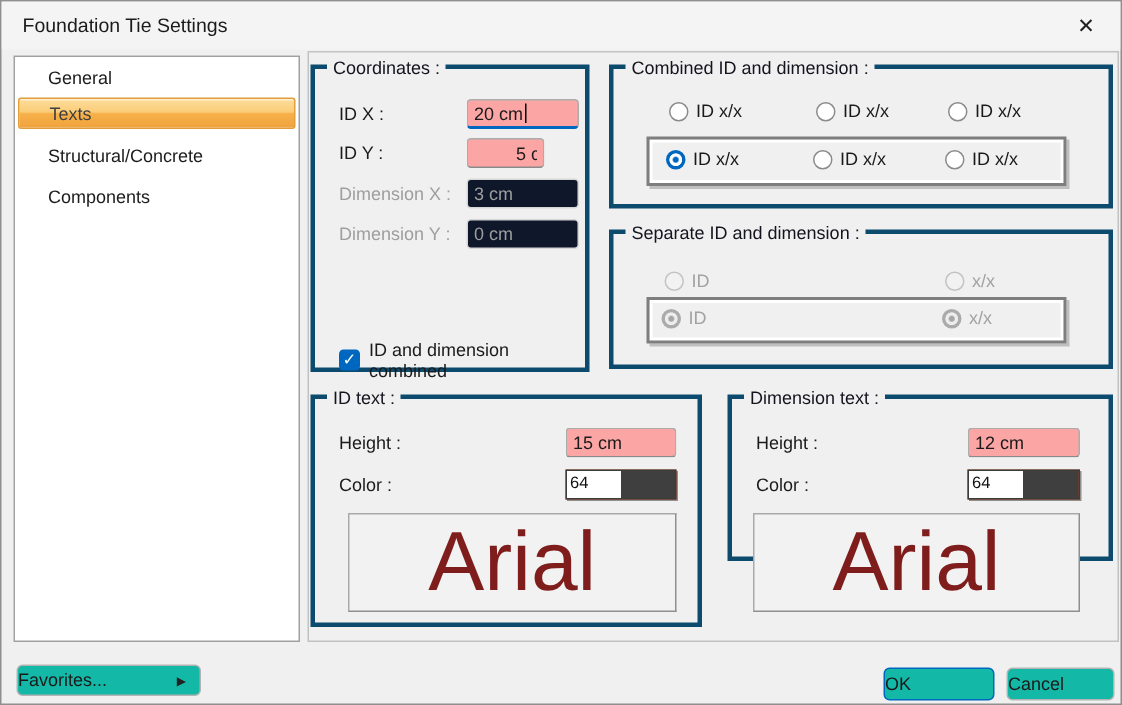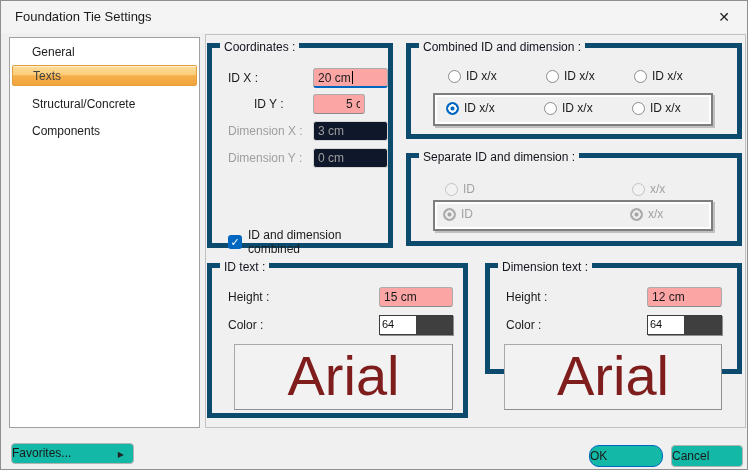--- a/index.html
+++ b/index.html
@@ -19,21 +19,21 @@
   .lbitem.sel {
     left:2px; width:185px; height:21px; line-height:21px; padding-left:20px;
     border:1px solid #e19e3a; border-radius:2px;
     background:linear-gradient(180deg,#fddd9b 0%,#fbcd79 45%,#f6b04a 52%,#f1a33c 100%);
     box-shadow:inset 0 1px 0 rgba(255,255,255,.55);
     color:#3f3f3f;
   }
   
   .panel { position:absolute; left:204px; top:33px; width:541px; height:394px; border:1px solid #c2c2c2; box-sizing:border-box; }
   
-  .group { position:absolute; border:5px solid #0c4a6e; box-sizing:border-box; }
+  .group { position:absolute; border:3px solid #0c4a6e; box-sizing:border-box; }
   .group-label { position:absolute; top:-8px; left:8px; background:#f0f0f0; padding:0 4px; color:#14141e; font-size:12px; line-height:15px; white-space:nowrap; }
   .flabel { position:absolute; white-space:nowrap; color:#1a1a1a; }
   .flabel.dis { color:#9e9e9e; }
   
   .tb { position:absolute; height:20px; box-sizing:border-box; background:#fca5a5; border:1px solid #acacac; border-bottom-color:#8a8a8a; border-radius:3px; font-family:"Liberation Sans","DejaVu Sans",sans-serif; font-size:12px; color:#1a1a1a; padding:0 4px; }
   .tb.dis { background:#0f172a; border-color:#d6d6d6; color:#9e9e9e; }
   .tb.focus { border-bottom:2px solid #0067c0; }
   .tbdiv { display:flex; align-items:center; }
   .caret { display:inline-block; width:1px; height:13px; background:#000; margin-left:1px; }
   
@@ -52,21 +52,21 @@
   
   .sunken { position:absolute; border:2px solid #7e7e7e; box-shadow:inset 0 0 0 2px #ffffff, 2px 2px 0 #bfbfbf; background:#f0f0f0; box-sizing:border-box; }
   
   .colorctl { position:absolute; height:20px; width:74px; border:1px solid #3c3c3c; box-shadow:1px 1px 0 #8f8f8f; box-sizing:border-box; display:flex; background:#c2410c; }
   .colorctl .num { width:36px; box-sizing:border-box; background:#fff; font-size:11px; line-height:17px; padding-left:2px; color:#111; }
   .colorctl .swatch { flex:1; }
   
   .fontbtn { position:absolute; background:#f2f2f2; border:1px solid #a9a9a9; border-right-color:#8f8f8f; border-bottom-color:#8f8f8f; box-sizing:border-box; text-align:center; font-size:56px; line-height:62px; color:#7f1d1d; cursor:default; }
   
   .btn { position:absolute; background:#14b8a6; border:1px solid #b3b3b3; border-radius:4px; box-sizing:border-box; font-size:12px; color:#1a1a1a; cursor:default; }
-  .btn.default { border-color:#0067c0;border-radius:10px; }
+  .btn.default { border-color:#0067c0; }
   .favarrow { position:absolute; right:9px; top:50%; transform:translateY(-50%); font-size:8px; color:#222; }
 </style>
 </head>
 <body>
 
 <div class="titlebar">
   <div class="title">Foundation Tie Settings</div>
   <div class="closebtn">
     <span>✕</span>
   </div>
@@ -81,21 +81,21 @@
 
 <div class="panel"></div>
 
 <div class="group" style="left:206px; top:42px; width:186px; height:205px;">
   <div class="group-label">Coordinates :</div>
   <div class="flabel" style="left:16px; top:23px;">ID X :</div>
   <div class="tb focus tbdiv" style="left:101px; top:20px; width:75px;">
     <span>20 cm</span>
       <span class="caret"></span>
   </div>
-  <div class="flabel" style="left:16px; top:49px;margin-left:26px;">ID Y :</div>
+  <div class="flabel" style="left:16px; top:49px;">ID Y :</div>
   <input class="tb" style="left: 101px; top: 46px; width: 52px; padding-left: 32px;" value="5 cm">
   <div class="flabel dis" style="left:16px; top:76px;">Dimension X :</div>
   <input class="tb dis" style="left: 101px; top: 73px; width: 75px;" disabled="" value="3 cm">
   <div class="flabel dis" style="left:16px; top:103px;">Dimension Y :</div>
   <input class="tb dis" style="left: 101px; top: 100px; width: 75px;" disabled="" value="0 cm">
   <div class="cbrow" style="left:16px; top:180px;">
     <span class="checkbox">✓</span>
     <span class="lbl">ID and dimension combined</span>
   </div>
 </div>

